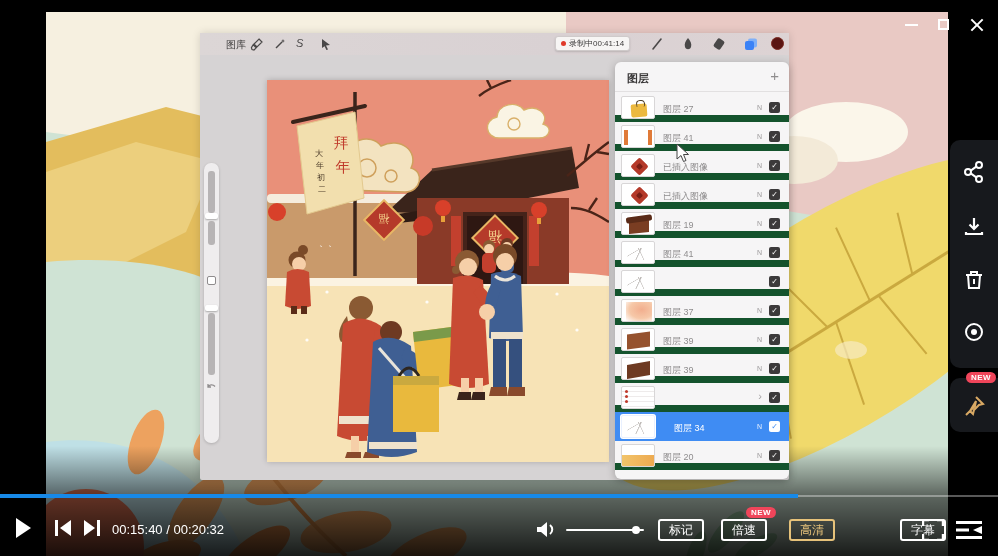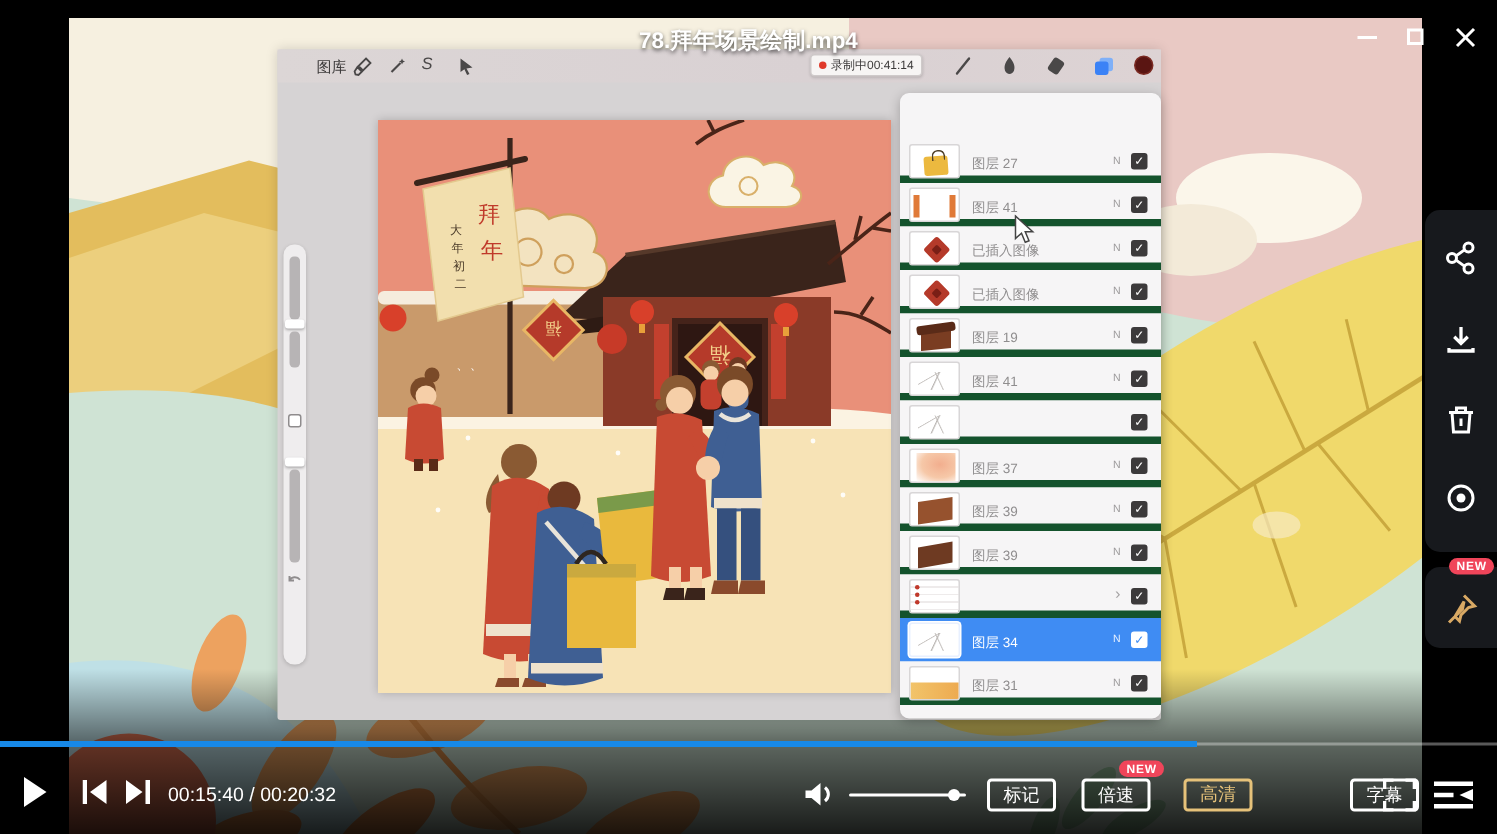--- a/index.html
+++ b/index.html
@@ -16,21 +16,21 @@
   .win-title{position:absolute;left:0;top:18px;width:100%;text-align:center;color:#fff;
     font-size:15px;font-weight:bold;text-shadow:0 1px 3px rgba(0,0,0,.7);z-index:40;}
   .win-btn{position:absolute;top:16px;z-index:41;width:18px;height:18px;cursor:pointer;}
   .wb-min{left:903px;} .wb-min i{position:absolute;left:2px;top:8px;width:13px;height:2px;background:#fff;}
   .wb-max{left:935px;} .wb-max i{position:absolute;left:3px;top:3px;width:11px;height:11px;border:2px solid #fff;}
   .wb-close{left:968px;}
   .wb-close i,.wb-close em{position:absolute;left:1px;top:8px;width:16px;height:2px;background:#fff;}
   .wb-close i{transform:rotate(45deg);} .wb-close em{transform:rotate(-45deg);}
 
   
-  .app{position:absolute;left:185px;top:33px;width:589px;height:447px;background:#d6d3d4;
+  .app{position:absolute;left:200px;top:33px;width:589px;height:447px;background:#d6d3d4;
     border-radius:2px;box-shadow:0 0 8px rgba(0,0,0,.15);z-index:5;}
   .app-topbar{position:absolute;left:0;top:0;width:100%;height:22px;
     background:linear-gradient(90deg,#dcd6d6,#d9d1d3 60%,#ddd3d4);}
   .gallery-lbl{position:absolute;left:26px;top:5px;font-size:10px;color:#3c3a3a;}
   .tb-ico{position:absolute;top:4px;width:14px;height:14px;color:#4a4848;}
   .tb-ico svg{width:14px;height:14px;display:block;}
   .rec-badge{position:absolute;left:355px;top:3px;height:15px;background:#f7f5f4;border:1px solid #cfcaca;
     border-radius:3px;display:flex;align-items:center;padding:0 5px;box-shadow:0 1px 2px rgba(0,0,0,.15);}
   .rec-dot{width:5px;height:5px;border-radius:50%;background:#e0392a;margin-right:3px;}
   .rec-txt{font-size:8px;color:#3c3a3a;white-space:nowrap;}
@@ -49,27 +49,27 @@
   
   .canvas{position:absolute;left:67px;top:47px;width:342px;height:382px;box-shadow:0 0 6px rgba(0,0,0,.2);}
 
   
   .layers{position:absolute;left:415px;top:29px;width:174px;height:417px;background:#f6f5f6;
     border-radius:6px;box-shadow:0 2px 8px rgba(0,0,0,.25);overflow:hidden;}
   .layers-head{position:absolute;left:0;top:0;width:100%;height:30px;border-bottom:1px solid #e2e0e1;}
   .layers-title{position:absolute;left:12px;top:9px;font-size:11px;font-weight:bold;color:#3a3839;}
   .layers-add{position:absolute;right:10px;top:5px;font-size:15px;color:#8f8d8e;cursor:pointer;}
   .layer-rows{position:absolute;left:0;top:31px;width:100%;}
-  .layer-row{position:relative;width:100%;height:29px;border-bottom:5px solid #14532d;background:#f6f5f6;}
+  .layer-row{position:relative;width:100%;height:29px;border-bottom:7px solid #14532d;background:#f6f5f6;}
   .layer-row.selected{background:#3f8cf3;border-bottom:none;}
   .thumb{position:absolute;left:6px;top:3px;width:34px;height:23px;background:#fff;
     border:1px solid #d8d6d7;border-radius:2px;overflow:hidden;}
   .layer-row.selected .thumb{border:1px solid #e8f0ff;box-shadow:0 0 0 1px #fff;}
   .l-label{position:absolute;left:48px;top:10px;font-size:9px;color:#8f8d8e;}
-  .layer-row.selected .l-label{color:#fff;}
+  .layer-row.selected .l-label{color:#fff;margin-left:11px;}
   .l-blend{position:absolute;right:27px;top:11px;font-size:7px;color:#9b999a;}
   .layer-row.selected .l-blend{color:#eaf2ff;}
   .l-check{position:absolute;right:9px;top:9px;width:11px;height:11px;background:#3c3a3b;border-radius:2px;
     color:#fff;font-size:8px;line-height:11px;text-align:center;}
   .layer-row.selected .l-check{background:#fff;color:#3f8cf3;}
 
   
   .thumb.t-gift-bag::before{content:"";position:absolute;left:9px;top:7px;width:16px;height:13px;
     background:#ecb93f;border-radius:2px;transform:rotate(-4deg);}
   .thumb.t-gift-bag::after{content:"";position:absolute;left:14px;top:3px;width:7px;height:6px;
@@ -121,21 +121,21 @@
   .progress .track{position:absolute;left:0;top:1px;width:100%;height:2px;background:rgba(255,255,255,.35);}
   .progress .fill{position:absolute;left:0;top:0;height:4px;background:#1789e8;}
   .controls{position:absolute;left:0;top:500px;width:998px;height:56px;z-index:36;}
   .pc-ico{position:absolute;color:#fff;cursor:pointer;}
   .pc-ico svg{display:block;}
   .time{position:absolute;left:112px;top:22px;font-size:13px;color:#fff;}
   .vol-track{position:absolute;left:566px;top:29px;width:78px;height:2px;background:#fff;border-radius:1px;}
   .vol-knob{position:absolute;top:-3px;width:8px;height:8px;border-radius:50%;background:#fff;}
   .pbtn{position:absolute;top:19px;height:22px;min-width:46px;border:2px solid #fff;border-radius:3px;
     color:#fff;font-size:12px;text-align:center;line-height:19px;background:transparent;cursor:pointer;padding:0 4px;}
-  .pbtn.gold{border-color:#e6c27a;color:#e6c27a;font-family:Liberation Mono, monospace;}
+  .pbtn.gold{border-color:#e6c27a;color:#e6c27a;}
   .btn-badge{position:absolute;left:746px;top:7px;z-index:37;}
 </style>
 </head>
 <body>
 
 <div id="stage">
 
   <div class="video">
     <svg class="wallpaper" width="902" height="544" viewBox="0 0 902 544">
       <rect width="902" height="544" fill="#cfe3d4"></rect>
@@ -380,20 +380,24 @@
       <g fill="#fff" opacity=".9">
         <circle cx="60" cy="212" r="1.6"></circle>
           <circle cx="160" cy="222" r="1.6"></circle>
           <circle cx="290" cy="214" r="1.6"></circle>
         <circle cx="310" cy="250" r="1.6"></circle>
           <circle cx="40" cy="260" r="1.6"></circle>
       </g>
     </svg>
 
     <div class="layers">
+      <div class="layers-head">
+        <span class="layers-title">图层</span>
+        <span class="layers-add">+</span>
+      </div>
       <div class="layer-rows" id="layer-rows">
     <div class="layer-row">
       <div class="thumb t-gift-bag"></div>
       <div class="l-label">图层 27</div>
       <div class="l-blend">N</div>
       <div class="l-check">✓</div>
     </div>
 
     <div class="layer-row">
       <div class="thumb t-orange-bars"></div>
@@ -467,33 +471,32 @@
 
     <div class="layer-row selected">
       <div class="thumb t-sketch"></div>
       <div class="l-label">图层 34</div>
       <div class="l-blend">N</div>
       <div class="l-check">✓</div>
     </div>
 
     <div class="layer-row">
       <div class="thumb t-yellow-strip"></div>
-      <div class="l-label">图层 31</div>
+      <div class="l-label">图层 20</div>
       <div class="l-blend">N</div>
       <div class="l-check">✓</div>
     </div>
   </div>
     </div>
   </div>
 
   <svg class="cursor" width="14" height="20" viewBox="0 0 14 20">
     <path d="M1,1 L1,16 L5,12.5 L7.5,18.5 L10,17.5 L7.5,11.5 L12.5,11.5 Z" fill="#fff" stroke="#444" stroke-width="1"></path>
   </svg>
 
-  <div class="win-title">78.拜年场景绘制.mp4</div>
   <div class="win-btn wb-min">
       <i></i>
     </div>
   <div class="win-btn wb-max">
       <i></i>
     </div>
   <div class="win-btn wb-close">
       <i></i>
       <em></em>
     </div>

